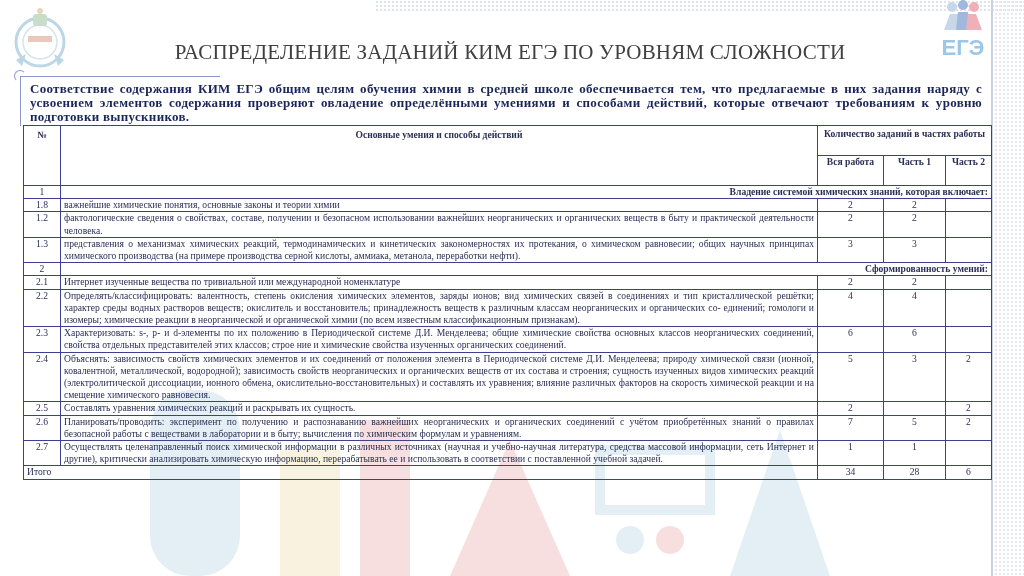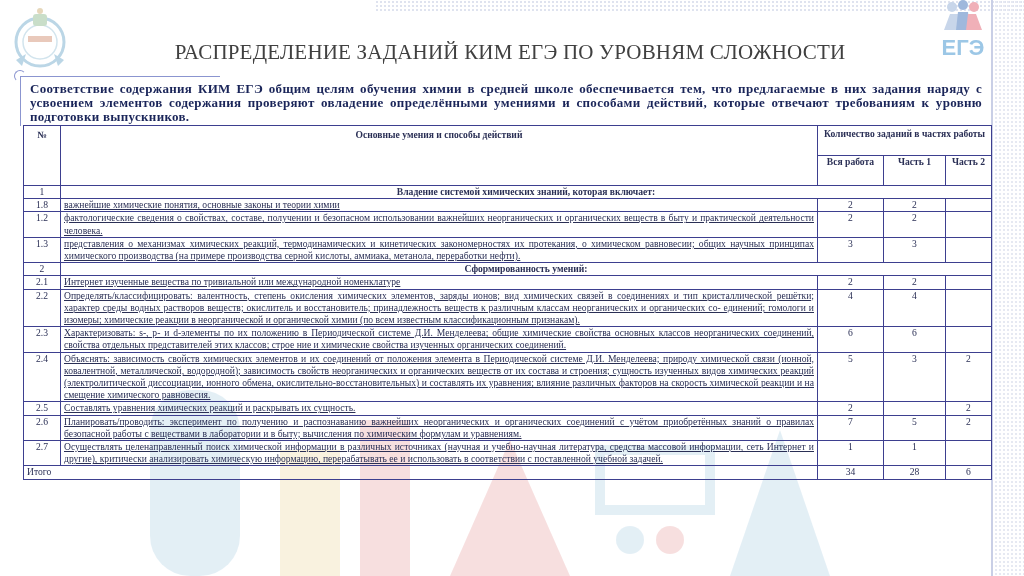--- a/index.html
+++ b/index.html
@@ -41,24 +41,24 @@
   }
   table.main {
     position:absolute; left:23px; top:125px; width:968px;
     border-collapse:collapse; table-layout:fixed;
     font-size:9.6px; color:#2a2f55; line-height:12.2px;
   }
   table.main td {
     border:1px solid #3d3f8f; vertical-align:top; padding:0 3px; overflow:hidden;
   }
   td.num { text-align:center; }
-  td.txt { text-align:justify;text-decoration:underline; }
+  td.txt { text-align:justify; }
   td.val { text-align:center; }
   td.hdr { font-weight:bold; text-align:center; }
-  td.section { font-weight:bold; text-align:center; }
+  td.section { font-weight:bold; text-align:right; }
   tr.section-row td { background:rgba(255,255,255,0.7); }
 </style>
 </head>
 <body>
 
 <div class="top-pattern"></div>
 <div class="right-pattern"></div>
 <div class="right-rule"></div>
 
 <svg class="watermark" viewBox="0 0 720 246">

